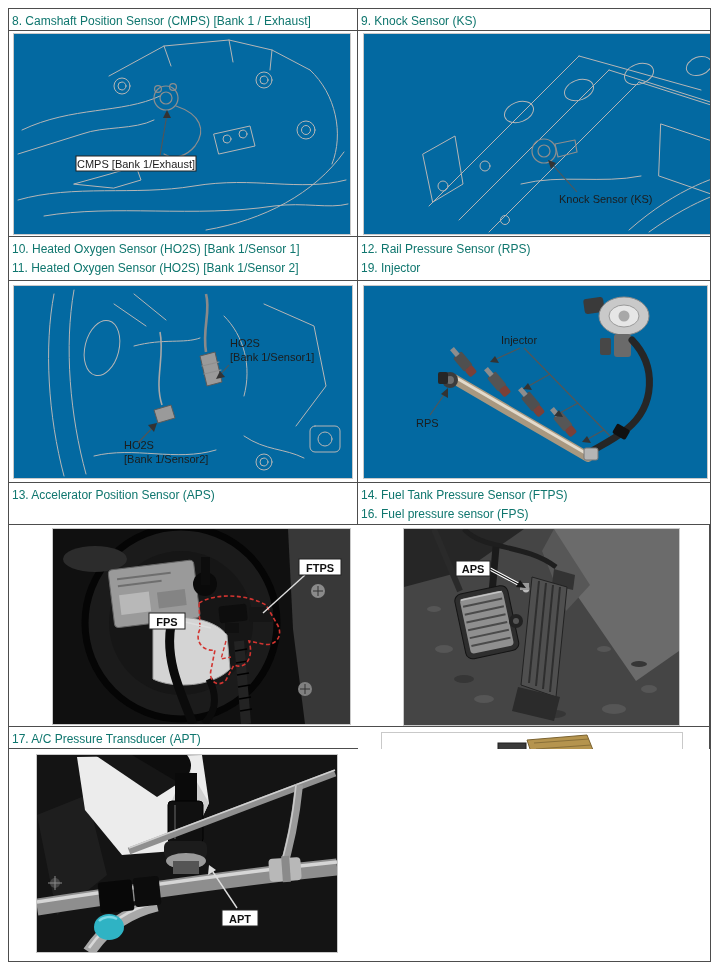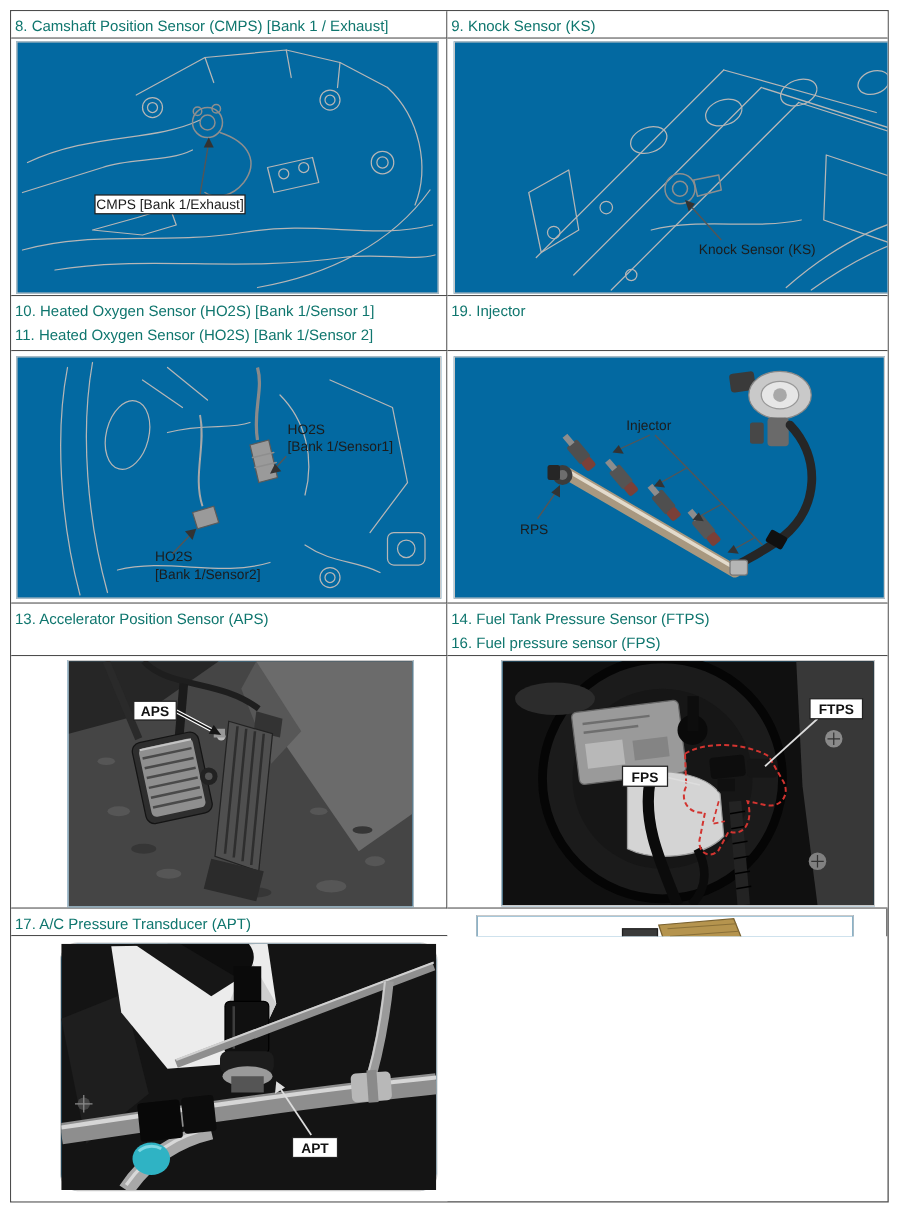--- a/index.html
+++ b/index.html
@@ -108,20 +108,21 @@
         </g>
       </svg>
     </div>
   </div>
 
   <div class="cell c1 hcell">
     <div class="hline">10. Heated Oxygen Sensor (HO2S) [Bank 1/Sensor 1]</div>
     <div class="hline">11. Heated Oxygen Sensor (HO2S) [Bank 1/Sensor 2]</div>
   </div>
   <div class="cell hcell">
+    <div class="hline">12. Rail Pressure Sensor (RPS)</div>
     <div class="hline">19. Injector</div>
   </div>
 
   <div class="cell c1">
     <div class="fig" style="left:4px;top:4px;">
       <svg width="338" height="192" viewBox="0 0 338 192">
         <g>
           <path class="la" d="M40,8 C30,60 34,130 50,190"></path>
           <path class="la" d="M60,4 C50,60 56,130 72,188"></path>
           <ellipse class="la" cx="88" cy="62" rx="17" ry="28" transform="rotate(14 88 62)"></ellipse>
@@ -226,20 +227,82 @@
       </svg>
     </div>
   </div>
 
   <div class="cell c1 hcell">
     <div class="hline">13. Accelerator Position Sensor (APS)</div>
   </div>
   <div class="cell hcell">
     <div class="hline">14. Fuel Tank Pressure Sensor (FTPS)</div>
     <div class="hline">16. Fuel pressure sensor (FPS)</div>
+  </div>
+
+  <div class="cell">
+    <div class="fig" style="left:43px;top:3px;">
+      <svg width="297" height="195" viewBox="0 0 297 195">
+        <rect width="297" height="195" fill="#101010"></rect>
+        <circle cx="128" cy="94" r="96" fill="#1b1b1b" stroke="#050505" stroke-width="7"></circle>
+        <circle cx="128" cy="94" r="72" fill="#161616"></circle>
+        <ellipse cx="42" cy="30" rx="32" ry="13" fill="#2c2c2c"></ellipse>
+        <polygon points="235,0 297,0 297,195 252,195 240,100" fill="#383838"></polygon>
+        <g>
+          <circle cx="265" cy="62" r="7" fill="#8a8a8a"></circle>
+            <line x1="260" y1="62" x2="270" y2="62" stroke="#333"></line>
+            <line x1="265" y1="57" x2="265" y2="67" stroke="#333"></line>
+        </g>
+        <g>
+          <circle cx="252" cy="160" r="7" fill="#808080"></circle>
+            <line x1="247" y1="160" x2="257" y2="160" stroke="#333"></line>
+            <line x1="252" y1="155" x2="252" y2="165" stroke="#333"></line>
+        </g>
+        <g transform="rotate(-7 100 64)">
+          <rect x="58" y="36" width="86" height="58" rx="4" fill="#9a9a9a" stroke="#666"></rect>
+          <g stroke="#6e6e6e" stroke-width="2">
+            <line x1="66" y1="46" x2="120" y2="46"></line>
+              <line x1="66" y1="53" x2="110" y2="53"></line>
+          </g>
+          <rect x="66" y="62" width="30" height="20" fill="#b8b8b8"></rect>
+          <rect x="104" y="64" width="28" height="16" fill="#848484"></rect>
+        </g>
+        <path d="M100,92 C130,84 162,90 174,106 L177,140 C160,158 120,160 100,150 Z" fill="#d4d4d4" stroke="#a0a0a0"></path>
+        <circle cx="152" cy="55" r="12" fill="#0a0a0a"></circle>
+        <rect x="148" y="28" width="9" height="28" fill="#0d0d0d"></rect>
+        <path d="M118,96 C112,130 126,160 140,195" fill="none" stroke="#0b0b0b" stroke-width="9"></path>
+        <path d="M156,150 C166,170 161,185 151,195" fill="none" stroke="#0b0b0b" stroke-width="7"></path>
+        <path d="M186,112 L193,195" fill="none" stroke="#232323" stroke-width="10"></path>
+        <g stroke="#000" stroke-width="1.4">
+          <line x1="182" y1="122" x2="194" y2="120"></line>
+            <line x1="183" y1="134" x2="195" y2="132"></line>
+          <line x1="184" y1="146" x2="196" y2="144"></line>
+            <line x1="185" y1="158" x2="197" y2="156"></line>
+          <line x1="186" y1="170" x2="198" y2="168"></line>
+            <line x1="187" y1="182" x2="199" y2="180"></line>
+        </g>
+        <g>
+          <rect x="166" y="76" width="28" height="17" rx="3" fill="#0d0d0d" transform="rotate(-6 180 84)"></rect>
+          <rect x="196" y="78" width="24" height="15" rx="3" fill="#151515"></rect>
+          <rect x="172" y="94" width="14" height="10" fill="#101010"></rect>
+        </g>
+        <path d="M146,74 C164,63 196,66 213,76 L224,95 C231,106 223,118 210,115 L196,112 C201,128 193,141 181,136 L173,151 C166,159 155,153 158,141 L162,121 C150,123 141,112 147,100 Z" fill="none" stroke="#d23430" stroke-width="1.6" stroke-dasharray="4,2.5"></path>
+        <path d="M173,112 L168,130 L178,128" fill="none" stroke="#d23430" stroke-width="1.4" stroke-dasharray="4,2.5"></path>
+        <g>
+          <path class="leaderlight" d="M252,46 L210,84"></path>
+          <rect class="lblbox" x="246" y="30" width="42" height="16"></rect>
+          <text class="svgtxtb" x="267" y="42.5" text-anchor="middle">FTPS</text>
+        </g>
+        <g>
+          <path class="leaderlight" d="M132,93 L158,99"></path>
+          <rect class="lblbox" x="96" y="84" width="36" height="16"></rect>
+          <text class="svgtxtb" x="114" y="96.5" text-anchor="middle">FPS</text>
+        </g>
+      </svg>
+    </div>
   </div>
 
   <div class="cell c1">
     <div class="fig" style="left:45px;top:3px;">
       <svg width="275" height="196" viewBox="0 0 275 196">
         <rect width="275" height="196" fill="#454545"></rect>
         <polygon points="0,0 120,0 60,42 0,58" fill="#262626"></polygon>
         <polygon points="150,0 275,0 275,122 232,152 170,62" fill="#6b6b6b"></polygon>
         <polygon points="150,0 186,56 162,82 138,22" fill="#575757"></polygon>
         <g fill="#565656">
@@ -285,82 +348,20 @@
           <circle cx="112" cy="92" r="7" fill="#222"></circle>
             <circle cx="112" cy="92" r="3" fill="#555"></circle>
           <polygon points="114,158 156,168 150,192 108,182" fill="#2b2b2b"></polygon>
         </g>
         <g>
           <path d="M86,40 L118,57" stroke="#ffffff" stroke-width="3.2" fill="none"></path>
           <path d="M86,40 L118,57" stroke="#161616" stroke-width="1.2" fill="none"></path>
           <polygon points="122,59 112,58 116,51" fill="#161616"></polygon>
           <rect class="lblbox" x="52" y="32" width="34" height="15"></rect>
           <text class="svgtxtb" x="69" y="43.5" text-anchor="middle">APS</text>
-        </g>
-      </svg>
-    </div>
-  </div>
-
-  <div class="cell">
-    <div class="fig" style="left:43px;top:3px;">
-      <svg width="297" height="195" viewBox="0 0 297 195">
-        <rect width="297" height="195" fill="#101010"></rect>
-        <circle cx="128" cy="94" r="96" fill="#1b1b1b" stroke="#050505" stroke-width="7"></circle>
-        <circle cx="128" cy="94" r="72" fill="#161616"></circle>
-        <ellipse cx="42" cy="30" rx="32" ry="13" fill="#2c2c2c"></ellipse>
-        <polygon points="235,0 297,0 297,195 252,195 240,100" fill="#383838"></polygon>
-        <g>
-          <circle cx="265" cy="62" r="7" fill="#8a8a8a"></circle>
-            <line x1="260" y1="62" x2="270" y2="62" stroke="#333"></line>
-            <line x1="265" y1="57" x2="265" y2="67" stroke="#333"></line>
-        </g>
-        <g>
-          <circle cx="252" cy="160" r="7" fill="#808080"></circle>
-            <line x1="247" y1="160" x2="257" y2="160" stroke="#333"></line>
-            <line x1="252" y1="155" x2="252" y2="165" stroke="#333"></line>
-        </g>
-        <g transform="rotate(-7 100 64)">
-          <rect x="58" y="36" width="86" height="58" rx="4" fill="#9a9a9a" stroke="#666"></rect>
-          <g stroke="#6e6e6e" stroke-width="2">
-            <line x1="66" y1="46" x2="120" y2="46"></line>
-              <line x1="66" y1="53" x2="110" y2="53"></line>
-          </g>
-          <rect x="66" y="62" width="30" height="20" fill="#b8b8b8"></rect>
-          <rect x="104" y="64" width="28" height="16" fill="#848484"></rect>
-        </g>
-        <path d="M100,92 C130,84 162,90 174,106 L177,140 C160,158 120,160 100,150 Z" fill="#d4d4d4" stroke="#a0a0a0"></path>
-        <circle cx="152" cy="55" r="12" fill="#0a0a0a"></circle>
-        <rect x="148" y="28" width="9" height="28" fill="#0d0d0d"></rect>
-        <path d="M118,96 C112,130 126,160 140,195" fill="none" stroke="#0b0b0b" stroke-width="9"></path>
-        <path d="M156,150 C166,170 161,185 151,195" fill="none" stroke="#0b0b0b" stroke-width="7"></path>
-        <path d="M186,112 L193,195" fill="none" stroke="#232323" stroke-width="10"></path>
-        <g stroke="#000" stroke-width="1.4">
-          <line x1="182" y1="122" x2="194" y2="120"></line>
-            <line x1="183" y1="134" x2="195" y2="132"></line>
-          <line x1="184" y1="146" x2="196" y2="144"></line>
-            <line x1="185" y1="158" x2="197" y2="156"></line>
-          <line x1="186" y1="170" x2="198" y2="168"></line>
-            <line x1="187" y1="182" x2="199" y2="180"></line>
-        </g>
-        <g>
-          <rect x="166" y="76" width="28" height="17" rx="3" fill="#0d0d0d" transform="rotate(-6 180 84)"></rect>
-          <rect x="196" y="78" width="24" height="15" rx="3" fill="#151515"></rect>
-          <rect x="172" y="94" width="14" height="10" fill="#101010"></rect>
-        </g>
-        <path d="M146,74 C164,63 196,66 213,76 L224,95 C231,106 223,118 210,115 L196,112 C201,128 193,141 181,136 L173,151 C166,159 155,153 158,141 L162,121 C150,123 141,112 147,100 Z" fill="none" stroke="#d23430" stroke-width="1.6" stroke-dasharray="4,2.5"></path>
-        <path d="M173,112 L168,130 L178,128" fill="none" stroke="#d23430" stroke-width="1.4" stroke-dasharray="4,2.5"></path>
-        <g>
-          <path class="leaderlight" d="M252,46 L210,84"></path>
-          <rect class="lblbox" x="246" y="30" width="42" height="16"></rect>
-          <text class="svgtxtb" x="267" y="42.5" text-anchor="middle">FTPS</text>
-        </g>
-        <g>
-          <path class="leaderlight" d="M132,93 L158,99"></path>
-          <rect class="lblbox" x="96" y="84" width="36" height="16"></rect>
-          <text class="svgtxtb" x="114" y="96.5" text-anchor="middle">FPS</text>
         </g>
       </svg>
     </div>
   </div>
 
   <div class="cell hcell">
     <div class="hline">17. A/C Pressure Transducer (APT)</div>
   </div>
 
   <div class="cell c1 rowlast">
@@ -407,21 +408,21 @@
         </g>
         <g>
           <path d="M194,141 L224,138" stroke="#999" stroke-width="1.2" fill="none"></path>
           <text class="svgtxt" x="229" y="142">FLS</text>
         </g>
       </svg>
     </div>
   </div>
 
   <div class="cell rowlast">
-    <div class="fig" style="left:39px;top:5px;border-radius:14px;">
+    <div class="fig" style="left:27px;top:5px;">
       <svg width="300" height="197" viewBox="0 0 300 197">
         <rect width="300" height="197" fill="#141414"></rect>
         <polygon points="0,60 50,40 70,120 20,160" fill="#1e1e1e"></polygon>
         <polygon points="40,2 165,0 172,48 150,95 85,100 48,55" fill="#ececec"></polygon>
         <polygon points="150,10 172,48 150,95 133,50" fill="#cfcfcf"></polygon>
         <path d="M85,0 L150,0 C160,12 150,28 135,30 C115,34 95,22 85,0 Z" fill="#0d0d0d"></path>
         <polygon points="58,0 95,0 142,28 120,42" fill="#161616"></polygon>
         <g>
           <rect x="138" y="18" width="22" height="32" fill="#0a0a0a"></rect>
           <rect x="131" y="46" width="35" height="42" rx="4" fill="#101010" stroke="#000"></rect>

